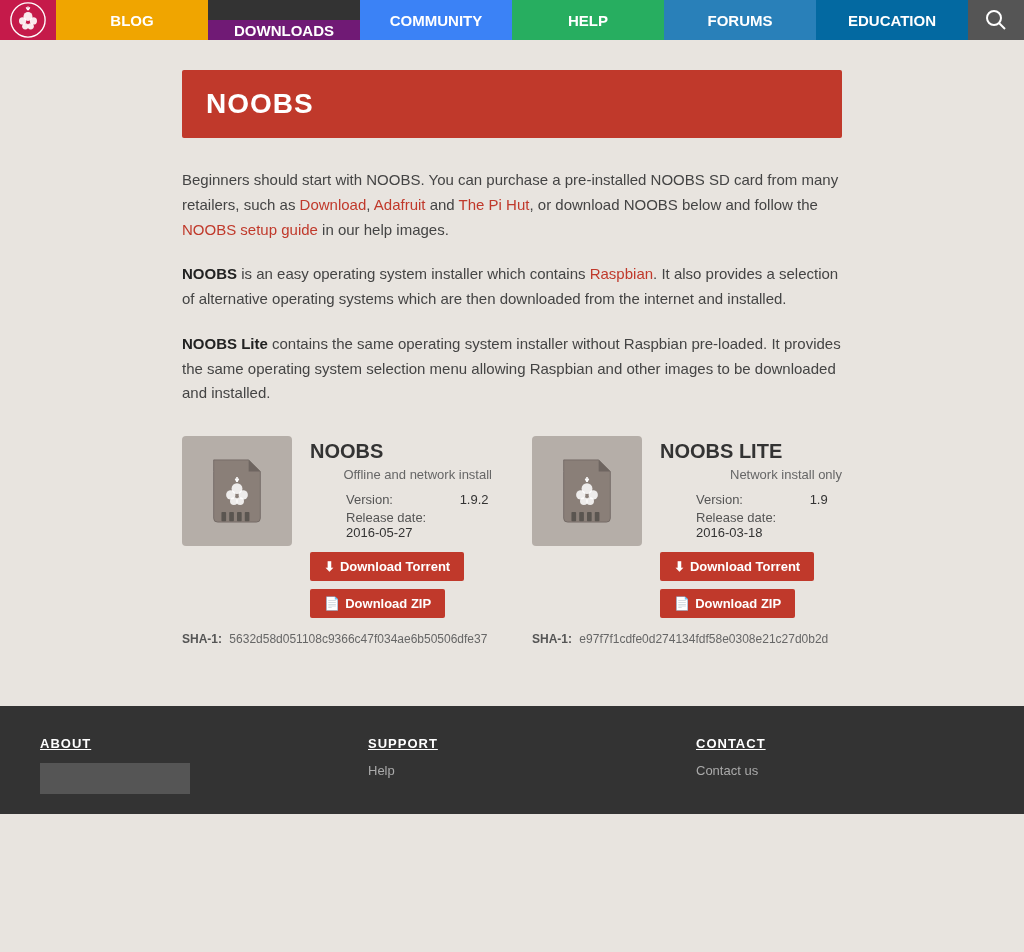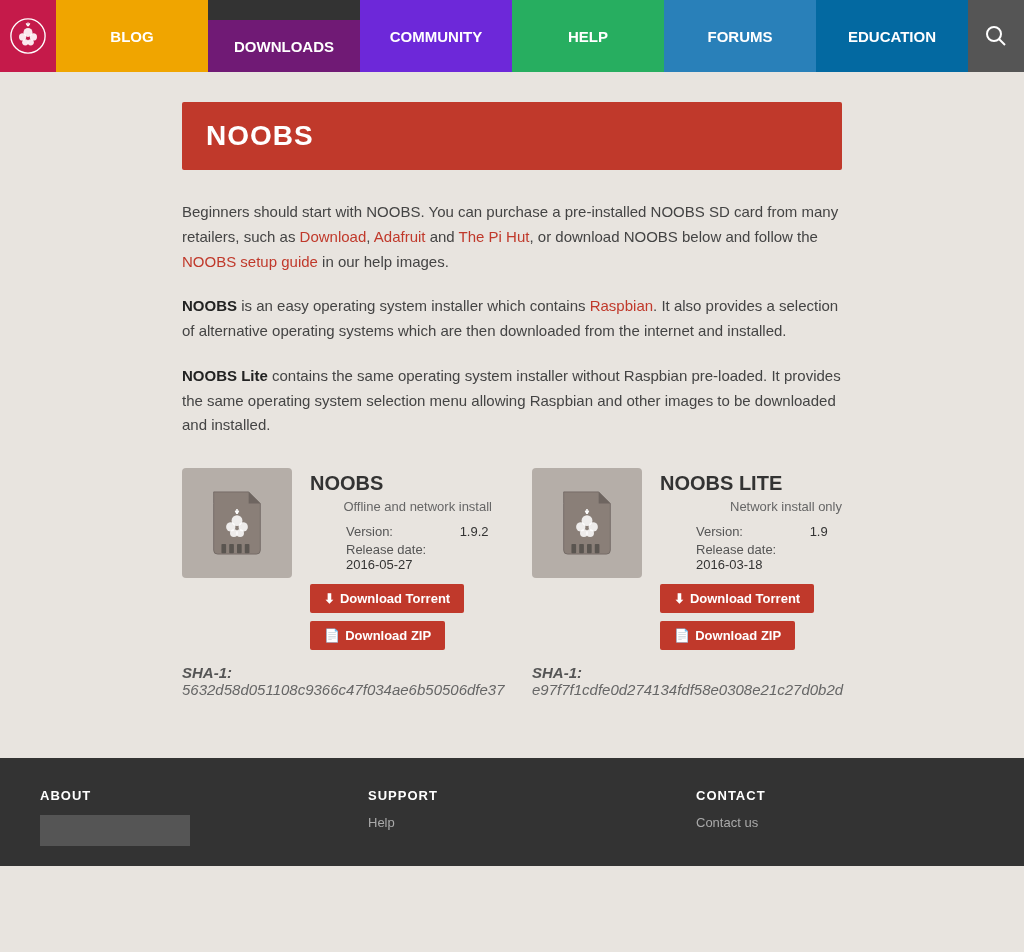--- a/index.html
+++ b/index.html
@@ -1,25 +1,25 @@
 <!DOCTYPE html>
 <html><head>
   <meta charset="utf-8">
   <style>
     * { margin: 0; padding: 0; box-sizing: border-box; }
     body { font-family: Arial, sans-serif; background: #e8e4df; color: #333; font-size: 15px; }
 
     
-    nav { display: flex; align-items: stretch; height: 72px; background: #333; }
+    nav { display: flex; align-items: stretch; height: 40px; background: #333; }
     .nav-logo { width: 56px; background: #c51a4a; display: flex; align-items: center; justify-content: center; flex-shrink: 0; }
     .nav-logo svg { width: 36px; height: 36px; }
     .nav-item { flex: 1; display: flex; align-items: center; justify-content: center; font-weight: bold; font-size: 15px; color: #fff; text-transform: uppercase; cursor: pointer; text-decoration: none; }
     .nav-blog { background: #f0a500; }
     .nav-downloads { background: #701a75; margin-top: 20px; }
-    .nav-community { background: #6d28d9; }
+    .nav-community { background: #3b82f6; }
     .nav-help { background: #27ae60; }
     .nav-forums { background: #2980b9; }
     .nav-education { background: #0369a1; }
     .nav-search { width: 56px; background: #555; display: flex; align-items: center; justify-content: center; cursor: pointer; flex-shrink: 0; }
 
     
     .main { max-width: 700px; margin: 0 auto; padding: 30px 20px 60px; }
 
     
     .page-title-box { background: #c0392b; padding: 18px 24px; border-radius: 2px; margin-bottom: 30px; }
@@ -39,32 +39,32 @@
     .card-info { padding-top: 4px; }
     .card-title { font-size: 20px; font-weight: bold; color: #333; margin-bottom: 4px; }
     .card-subtitle { font-size: 13px; color: #666; margin-bottom: 10px; text-align: right; }
     .card-meta { font-size: 13px; color: #555; margin-bottom: 3px; margin-left: 36px; }
     .card-meta span.label { display: inline-block; width: 110px; color: #555; }
     .card-meta span.value { color: #333; }
     .card-buttons { display: flex; gap: 8px; margin-top: 12px; flex-wrap: wrap; }
     .btn-download { background: #c0392b; color: #fff; border: none; padding: 7px 14px; font-size: 13px; cursor: pointer; border-radius: 2px; display: flex; align-items: center; gap: 5px; font-weight: bold; }
 
     
-    .sha-row { font-size: 15px; color: #666; margin-top: 10px; font-style: italic; }
+    .sha-row { font-size: 12px; color: #666; margin-top: 10px; }
     .sha-label { font-weight: bold; color: #555; margin-right: 4px; }
 
     
     .note { font-size: 13px; color: #555; margin-top: 30px; line-height: 1.55; }
     .note a { color: #c0392b; }
 
     
     footer { background: #333; color: #ccc; padding: 30px 40px 20px; }
     .footer-cols { display: flex; gap: 40px; flex-wrap: wrap; }
     .footer-col { flex: 1; min-width: 150px; }
-    .footer-col h4 { color: #fff; font-size: 13px; font-weight: bold; letter-spacing: 1px; margin-bottom: 12px; text-transform: uppercase; }
+    .footer-col h4 { color: #fff; font-size: 13px; font-weight: bold; letter-spacing: 1px; margin-bottom: 12px; text-transform: uppercase; text-decoration: underline; }
     .footer-col a { display: block; color: #aaa; font-size: 13px; text-decoration: none; margin-bottom: 4px; }
 
     
     .footer-input { background: #555; border: none; padding: 8px; color: #fff; font-size: 13px; width: 150px; }
   </style>
 </head>
 <body>
 
 <nav>
   <div class="nav-logo">

